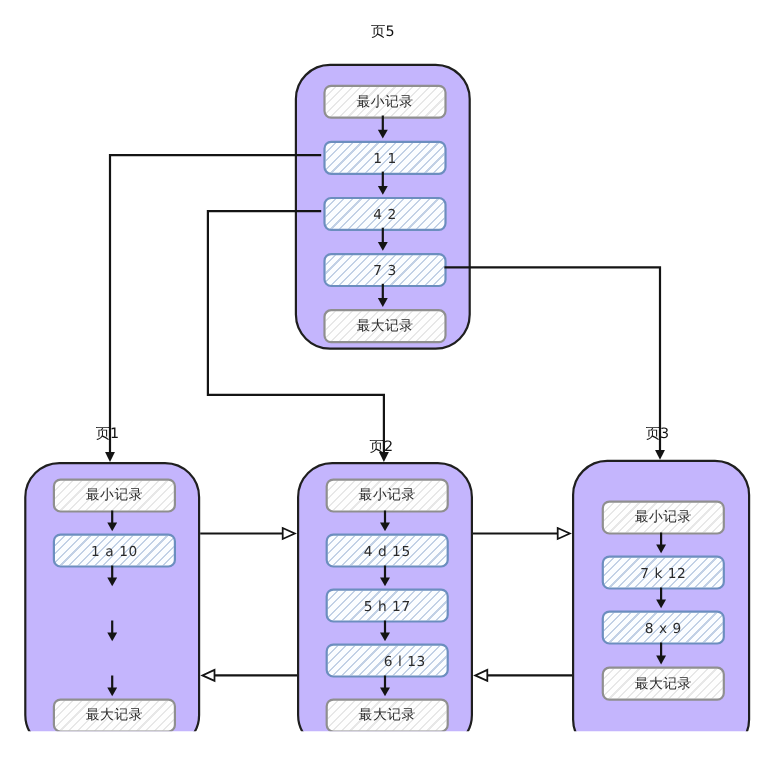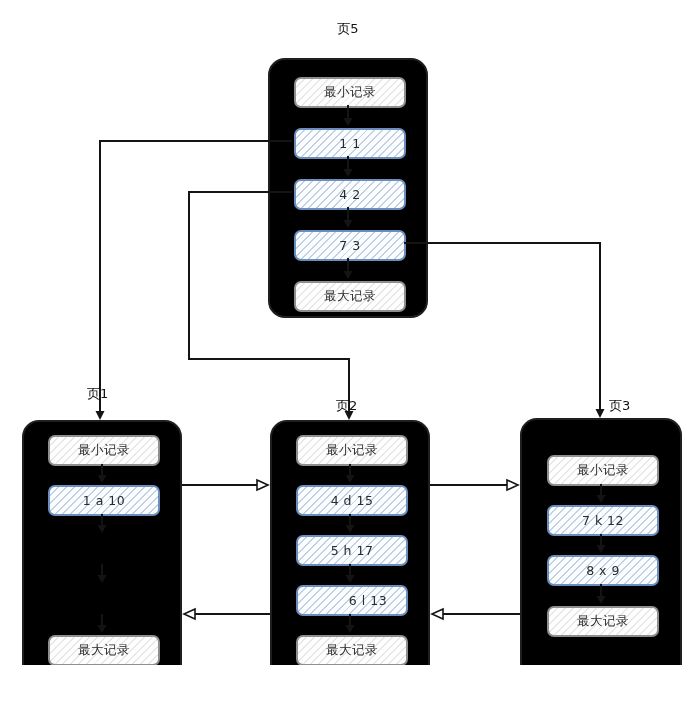--- a/index.html
+++ b/index.html
@@ -12,22 +12,22 @@
     position: relative;
     width: 700px;
     height: 665px;
     background: #ffffff;
     overflow: hidden;
   }
   .page {
     position: absolute;
     box-sizing: border-box;
     border: 2px solid #1f1f1f;
-    border-radius: 17px;
-    background: #000000;
+    border-radius: 32px;
+    background: #c4b5fd;
     z-index: 1;
   }
   .record {
     position: absolute;
     box-sizing: border-box;
     width: 112px;
     height: 31px;
     border-radius: 7px;
     display: flex;
     align-items: center;
@@ -132,21 +132,21 @@
       <polygon points="257,480 268,485 257,490"></polygon>
       <polygon points="195,609 184,614 195,619"></polygon>
       <polygon points="507,480 518,485 507,490"></polygon>
       <polygon points="443,609 432,614 443,619"></polygon>
     </g>
   </svg>
 
   <div class="page-label centered" style="left:268px; top:20px; width:160px;">页5</div>
   <div class="page-label" style="left:87px; top:385px;">页1</div>
   <div class="page-label" style="left:336px; top:385px;margin-top:12px;">页2</div>
-  <div class="page-label" style="left:609px; top:385px;margin-top:12px;">页3</div>
+  <div class="page-label" style="left:587px; top:385px;">页3</div>
 
   <div class="page" style="left:268px; top:58px; width:160px; height:260px;">
     <div class="record system" style="left:24px; top:17px;">最小记录</div>
     <div class="record data" style="left:24px; top:68px;">1 1</div>
     <div class="record data" style="left:24px; top:119px;">4 2</div>
     <div class="record data" style="left:24px; top:170px;">7 3</div>
     <div class="record system" style="left:24px; top:221px;">最大记录</div>
   </div>
 
   <div class="page" style="left:22px; top:420px; width:160px; height:262px;">

